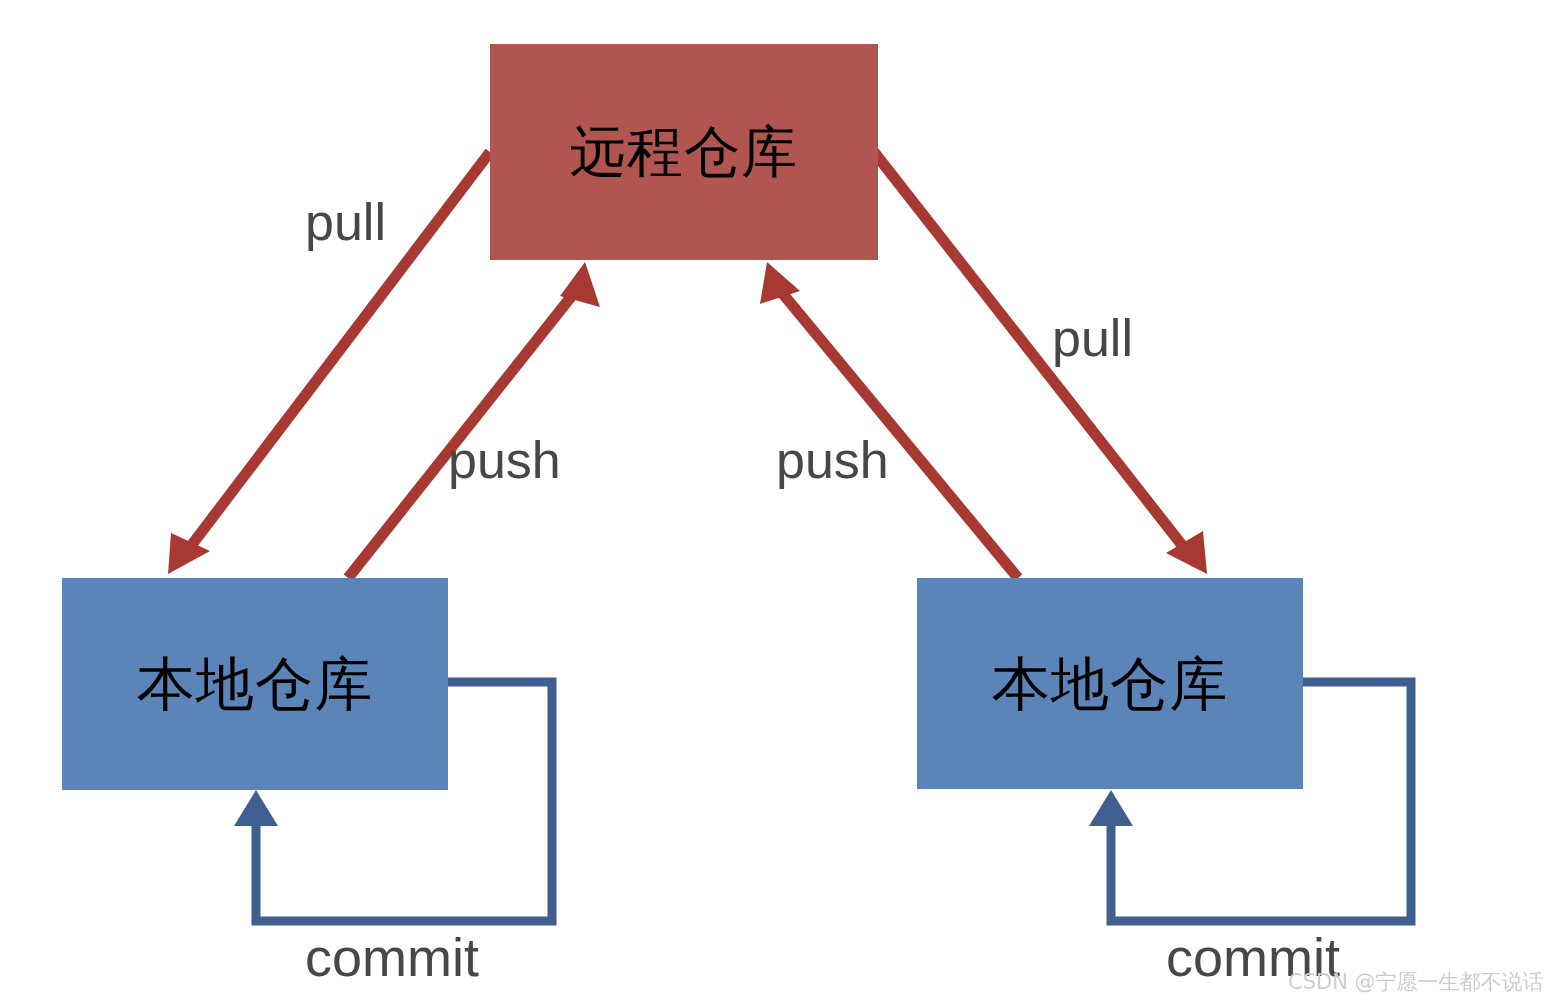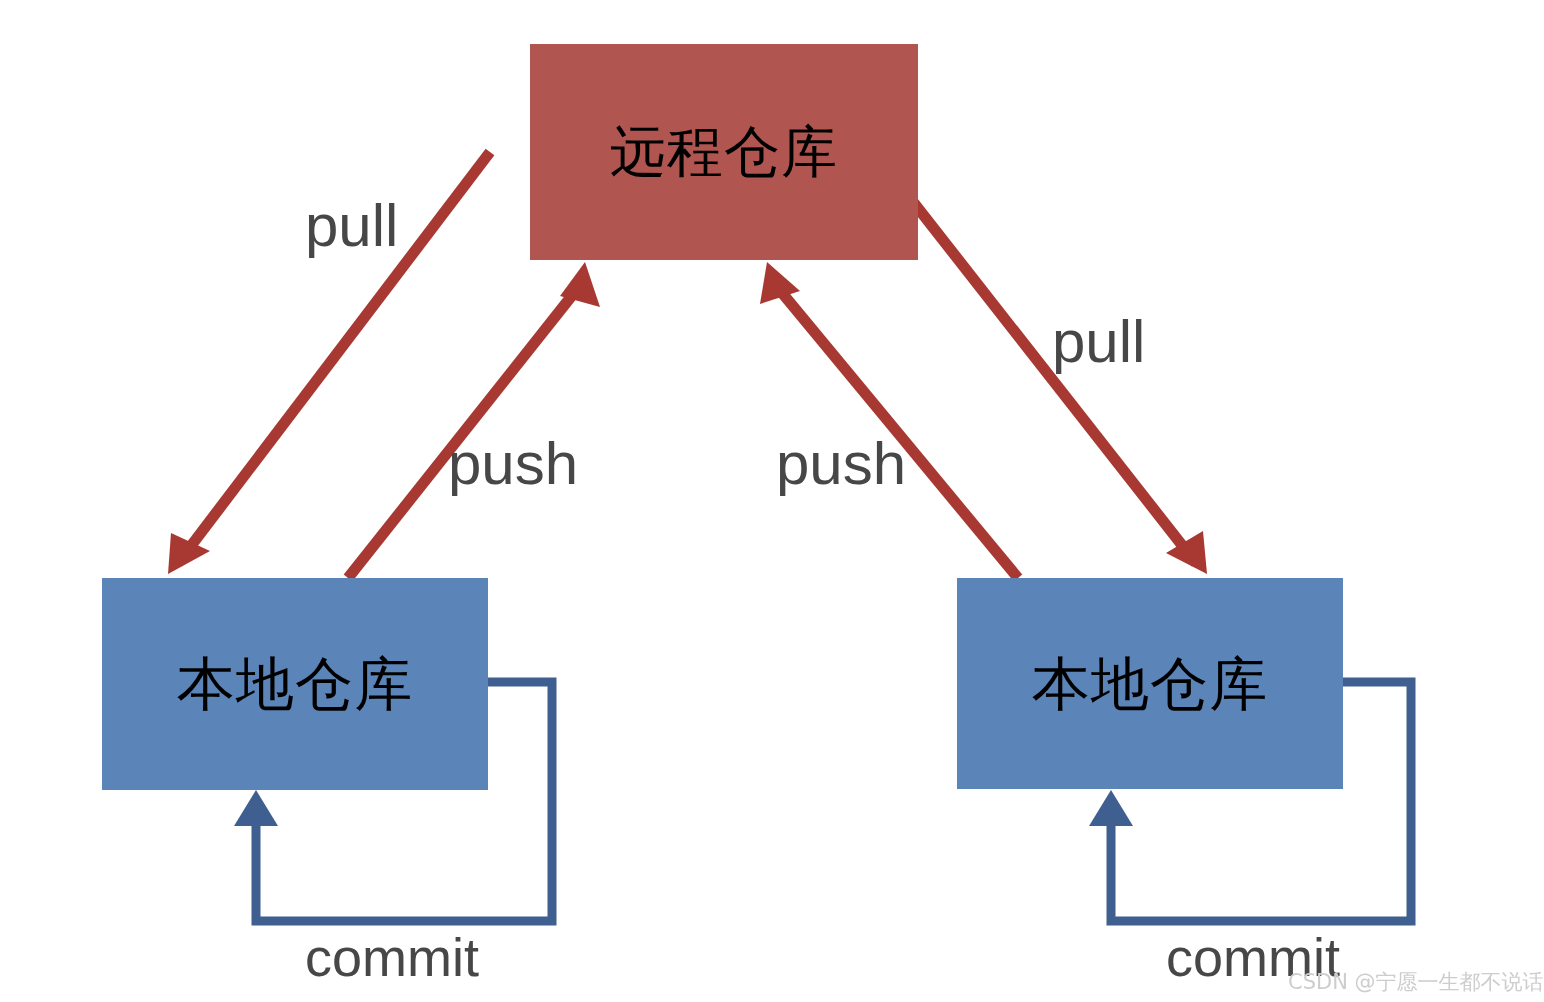--- a/index.html
+++ b/index.html
@@ -16,21 +16,20 @@
     height: 1002px;
     background: #ffffff;
     overflow: hidden;
   }
   .node {
     position: absolute;
     display: flex;
     align-items: center;
     justify-content: center;
     box-sizing: border-box;
-    margin-left: 40px;
   }
   .node-label {
     font-family: "DejaVu Sans", "Liberation Sans", sans-serif;
     color: #000000;
     font-weight: 400;
     line-height: 1;
     letter-spacing: 0.02em;
     user-select: none;
   }
   #remote-repo {
@@ -62,21 +61,21 @@
     position: absolute;
     left: 0;
     top: 0;
     width: 1544px;
     height: 1002px;
     pointer-events: none;
   }
   .edge-label {
     position: absolute;
     color: #474747;
-    font-size: 60px;
+    font-size: 52px;
     font-family: "Liberation Sans", "DejaVu Sans", sans-serif;
     line-height: 1;
     white-space: nowrap;
     user-select: none;
   }
   #label-pull-left  { left: 305px; top: 196px; }
   #label-pull-right { left: 1052px; top: 312px; }
   #label-push-left  { left: 448px; top: 434px; }
   #label-push-right { left: 776px; top: 434px; }
   #label-commit-left  { left: 305px; top: 930px; font-size: 54px; }

